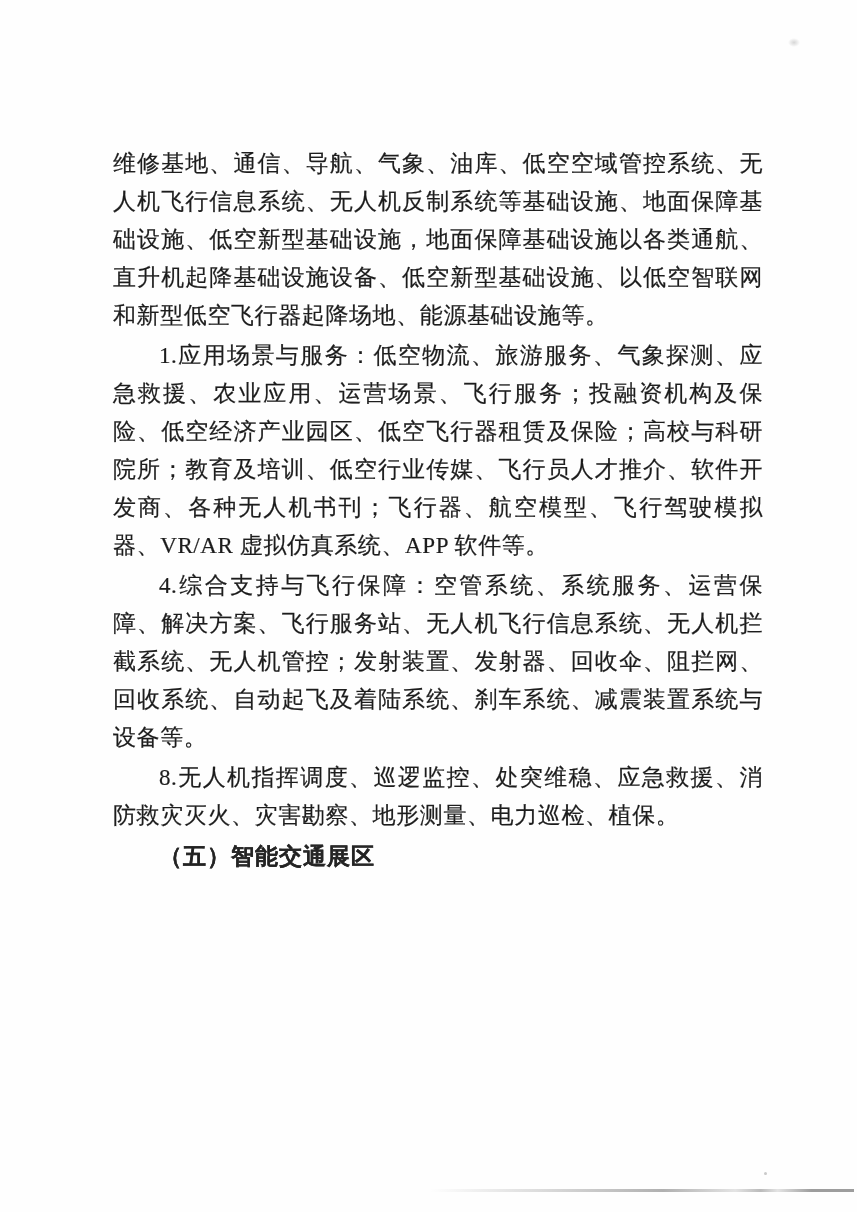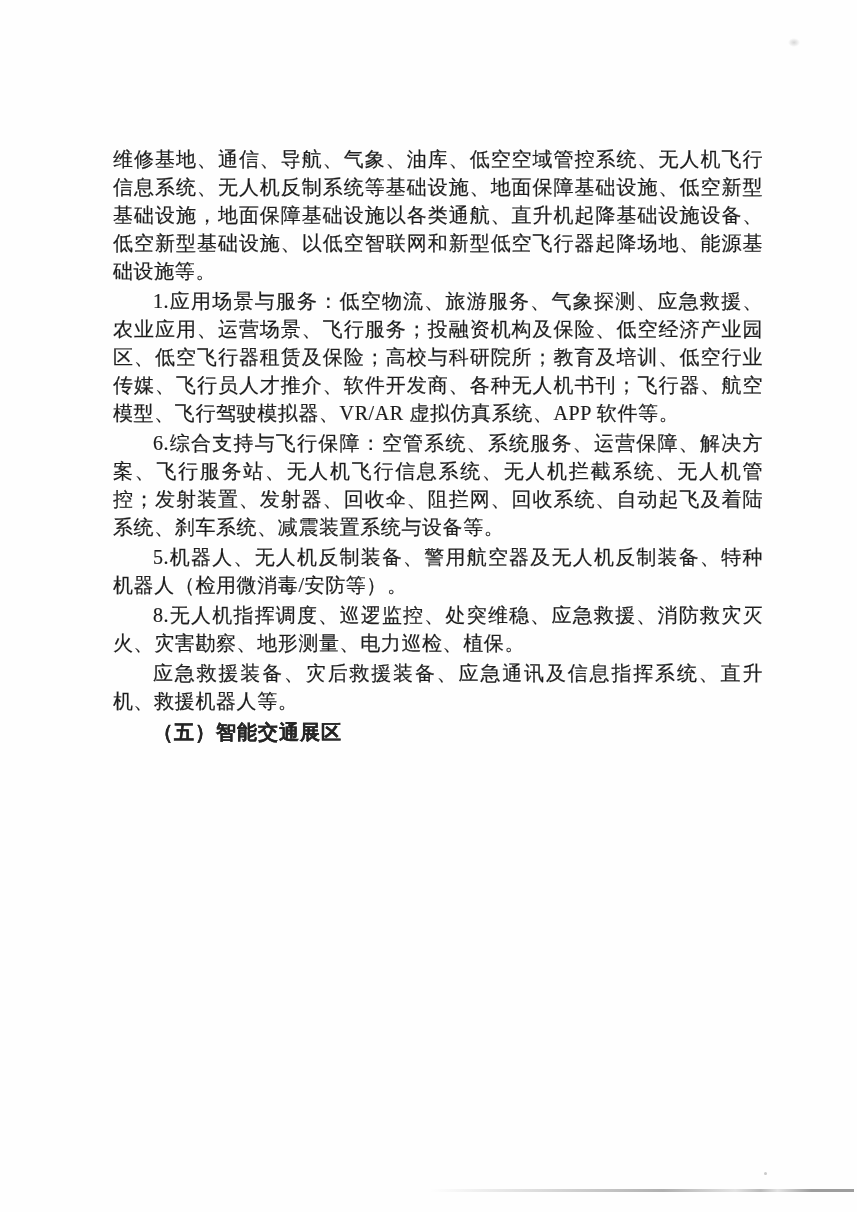--- a/index.html
+++ b/index.html
@@ -14,22 +14,22 @@
     background: #fefefe;
     overflow: hidden;
     font-family: "Liberation Serif", serif;
     color: #1c1c1c;
   }
   .doc-body {
     position: absolute;
     top: 145px;
     left: 113px;
     width: 650px;
-    font-size: 20px;
-    line-height: 28px;
+    font-size: 23px;
+    line-height: 38px;
     letter-spacing: 0.6px;
     text-align: justify;
     -webkit-text-stroke: 0.2px #2a2a2a;
   }
   .para {
     margin: 0 0 2px 0;
     text-indent: 2em;
   }
   .para.no-indent {
     text-indent: 0;
@@ -78,23 +78,21 @@
 </head>
 <body>
 
 <div class="page">
 
   <div class="smudge"></div>
 
   <div class="doc-body">
     <p class="para no-indent">维修基地、通信、导航、气象、油库、低空空域管控系统、无人机飞行信息系统、无人机反制系统等基础设施、地面保障基础设施、低空新型基础设施，地面保障基础设施以各类通航、直升机起降基础设施设备、低空新型基础设施、以低空智联网和新型低空飞行器起降场地、能源基础设施等。</p>
     <p class="para">1.应用场景与服务：低空物流、旅游服务、气象探测、应急救援、农业应用、运营场景、飞行服务；投融资机构及保险、低空经济产业园区、低空飞行器租赁及保险；高校与科研院所；教育及培训、低空行业传媒、飞行员人才推介、软件开发商、各种无人机书刊；飞行器、航空模型、飞行驾驶模拟器、VR/AR 虚拟仿真系统、APP 软件等。</p>
-    <p class="para">6.综合支持与飞行保障：空管系统、系统服务、运营保障、解决方案、飞行服务站、无人机飞行信息系统、无人机拦截系统、无人机管控；发射装置、发射器、回收伞、阻拦网、回收系统、自动起飞及着陆系统、刹车系统、减震装置系统与设备等。</p>
-    <p class="para">5.机器人、无人机反制装备、警用航空器及无人机反制装备、特种机器人（检用微消毒/安防等）。</p>
+    <p class="para">4.综合支持与飞行保障：空管系统、系统服务、运营保障、解决方案、飞行服务站、无人机飞行信息系统、无人机拦截系统、无人机管控；发射装置、发射器、回收伞、阻拦网、回收系统、自动起飞及着陆系统、刹车系统、减震装置系统与设备等。</p>
     <p class="para">8.无人机指挥调度、巡逻监控、处突维稳、应急救援、消防救灾灭火、灾害勘察、地形测量、电力巡检、植保。</p>
-    <p class="para">应急救援装备、灾后救援装备、应急通讯及信息指挥系统、直升机、救援机器人等。</p>
     <p class="para heading">（五）智能交通展区</p>
   </div>
 
   <div class="speck"></div>
   <div class="scan-edge-line"></div>
 
 </div>
 
 </body></html>

